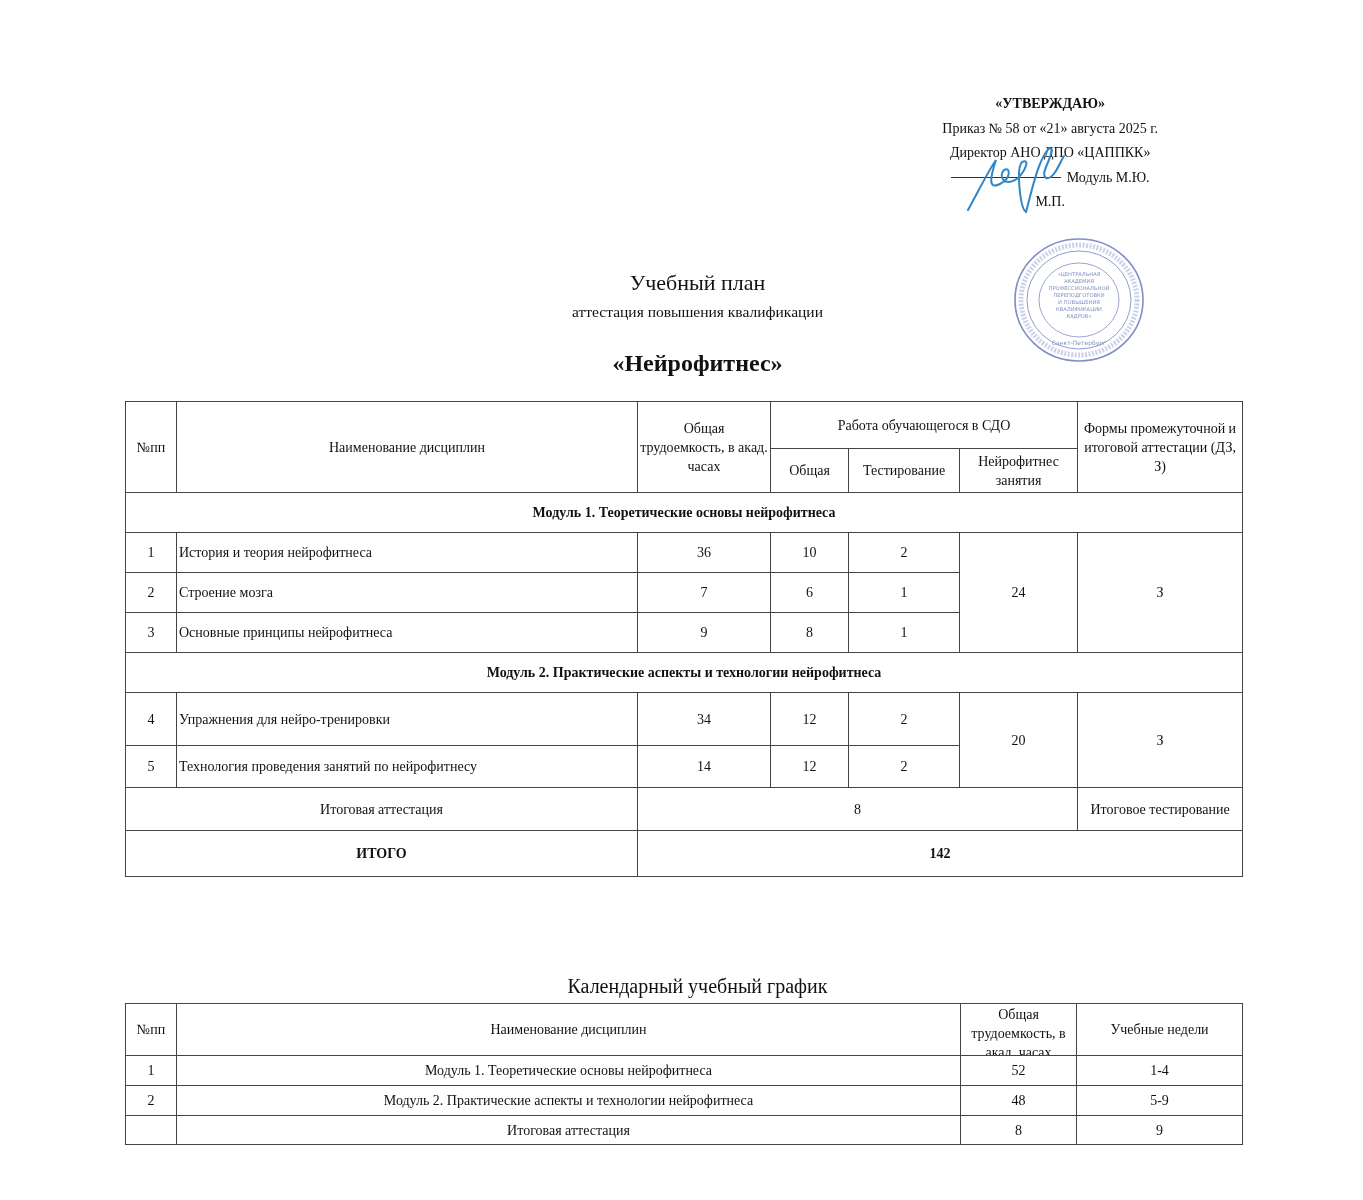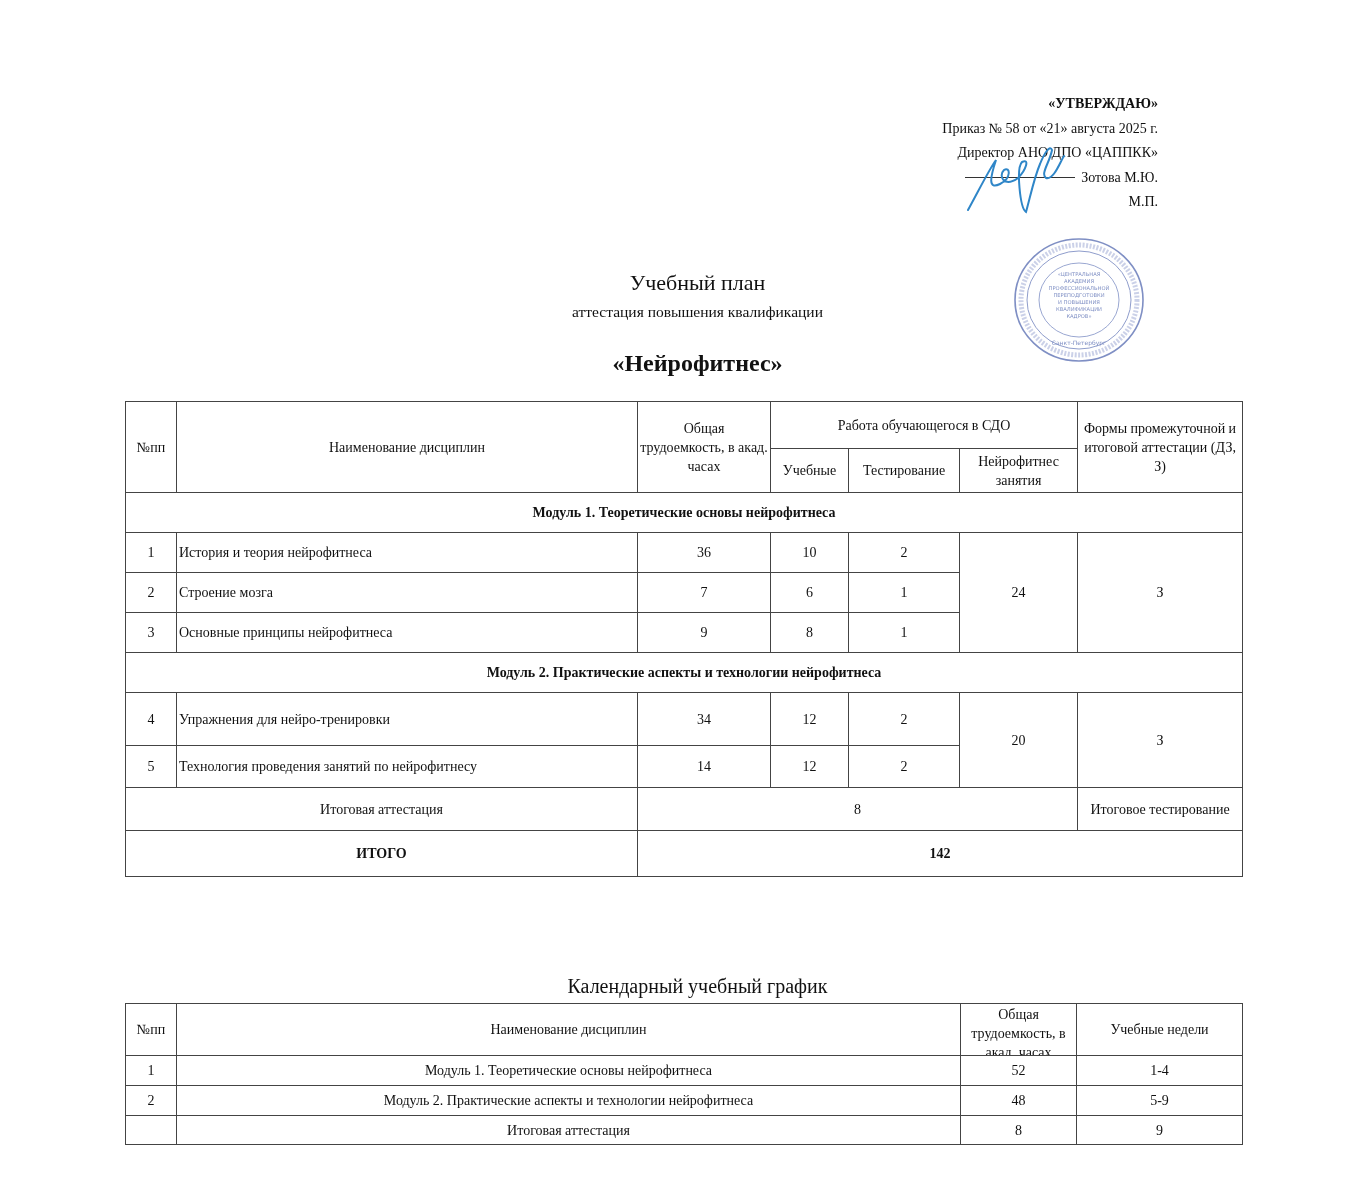--- a/index.html
+++ b/index.html
@@ -1,20 +1,20 @@
 <!DOCTYPE html>
 <html><head>
 <meta charset="utf-8">
 <style>
   html, body { margin: 0; padding: 0; background: #ffffff; }
   body {
     width: 1363px; height: 1200px; position: relative; overflow: hidden;
     font-family: "Liberation Serif", "DejaVu Serif", serif; color: #111;
   }
-  .approve { position: absolute; right: 205px; top: 92px; text-align: right; font-size: 14px; line-height: 24.5px; }
+  .approve { position: absolute; right: 205px; top: 92px; text-align: center; font-size: 14px; line-height: 24.5px; }
   .approve .head { font-weight: bold; }
   .approve .sign-line { display: inline-block; width: 110px; border-bottom: 1px solid #333; margin-right: 6px; vertical-align: 4px; }
   .signature { position: absolute; left: 960px; top: 138px; width: 120px; height: 80px; }
   .stamp { position: absolute; left: 1012px; top: 236px; width: 134px; height: 128px; }
   .title-block { position: absolute; left: 16px; width: 1363px; text-align: center; }
   .t1 { top: 270px; font-size: 22px; }
   .t2 { top: 303px; font-size: 15.5px; }
   .t3 { top: 350px; font-size: 24px; font-weight: bold; }
   .t4 { top: 975px; font-size: 20px; font-weight: normal; }
   table { border-collapse: collapse; position: absolute; table-layout: fixed; }
@@ -25,21 +25,21 @@
   .sched { left: 125px; top: 1003px; width: 1117px; }
   .clip { height: 50px; overflow: hidden; display: block; line-height: 19px; padding-top: 1px; }
 </style>
 </head>
 <body>
 
 <div class="approve">
   <div class="head">«УТВЕРЖДАЮ»</div>
   <div>Приказ № 58 от «21» августа 2025 г.</div>
   <div>Директор АНО ДПО «ЦАППКК»</div>
-  <div><span class="sign-line"></span><span>Зотова М.Ю.</span></div>
+  <div><span class="sign-line"></span><span>Модуль М.Ю.</span></div>
   <div>М.П.</div>
 </div>
 
 <svg class="signature" viewBox="0 0 120 80">
   <path d="M8 72 C20 50, 30 30, 36 22 C30 40, 28 52, 40 46 C52 40, 50 28, 44 32 C38 38, 44 50, 58 40 C66 32, 70 20, 62 24 C56 30, 60 70, 66 74 C70 60, 74 40, 80 26 C84 16, 90 6, 92 12 C90 24, 80 36, 86 40 C94 42, 100 24, 104 18" fill="none" stroke="#2f86c8" stroke-width="2" stroke-linecap="round"></path>
 </svg>
 
 <svg class="stamp" viewBox="0 0 134 128">
   <ellipse cx="67" cy="64" rx="64" ry="61" fill="none" stroke="#7f8fc4" stroke-width="1.6"></ellipse>
   <ellipse cx="67" cy="64" rx="52" ry="49" fill="none" stroke="#8f9dcc" stroke-width="1"></ellipse>
@@ -73,21 +73,21 @@
   </colgroup>
   <tbody>
       <tr style="height:47px">
     <th rowspan="2">№пп</th>
     <th rowspan="2">Наименование дисциплин</th>
     <th rowspan="2">Общая трудоемкость, в акад. часах</th>
     <th colspan="3">Работа обучающегося в СДО</th>
     <th rowspan="2">Формы промежуточной и итоговой аттестации (ДЗ, З)</th>
   </tr>
   <tr style="height:44px">
-    <th>Учебные</th>
+    <th>Общая</th>
     <th>Тестирование</th>
     <th>Нейрофитнес занятия</th>
   </tr>
   <tr style="height:40px">
     <td colspan="7" class="bold">Модуль 1. Теоретические основы нейрофитнеса</td>
   </tr>
   <tr style="height:40px">
     <td>1</td>
     <td class="left">История и теория нейрофитнеса</td>
     <td>36</td>

